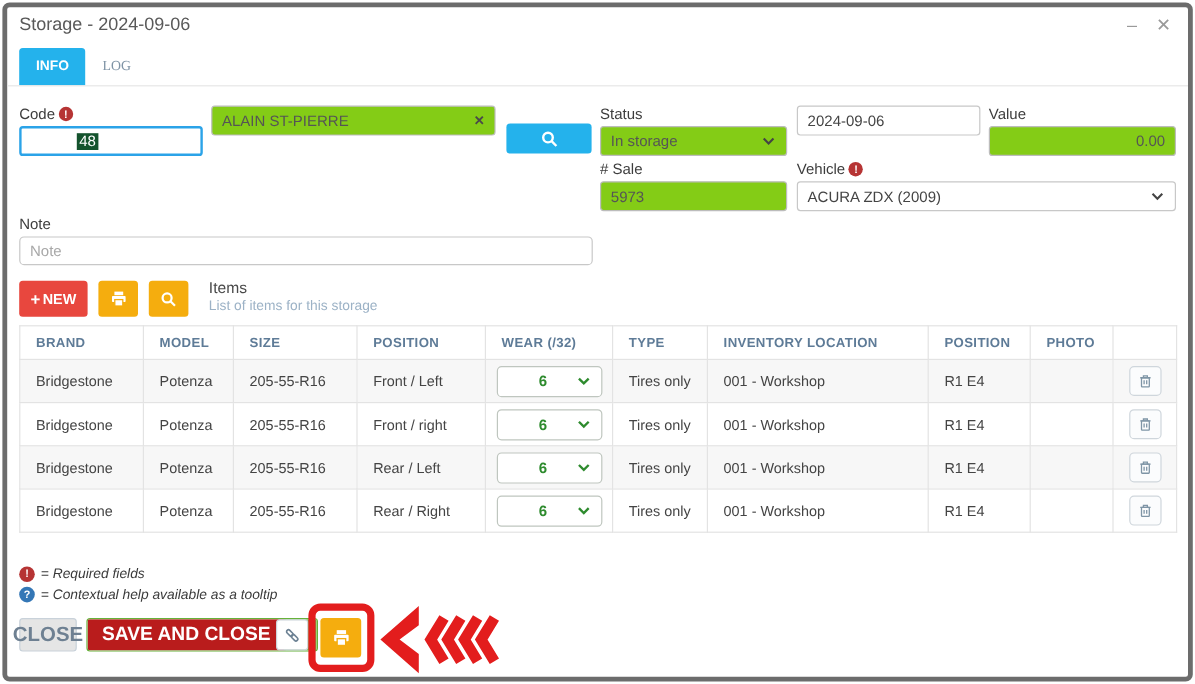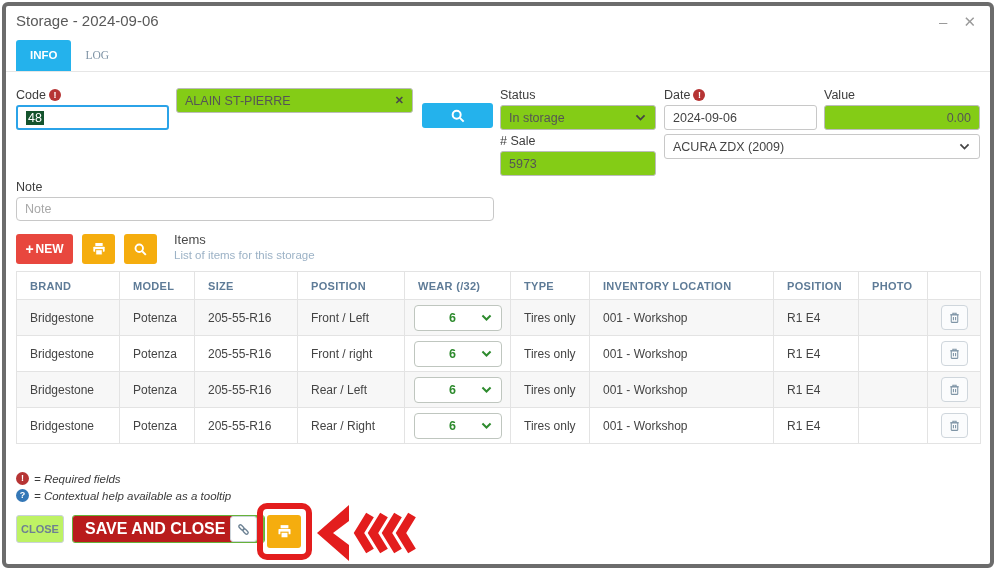--- a/index.html
+++ b/index.html
@@ -20,21 +20,21 @@
 
   
   .fg { position:absolute; }
   .fg label { display:block; font-size:12.5px; color:#3d3d3d; height:15px; margin-bottom:2px; white-space:nowrap; }
   .req { display:inline-block; width:12px; height:12px; border-radius:50%; background:#b63434; color:#fff;
          font-size:9px; font-weight:bold; text-align:center; line-height:12px; vertical-align:1px; margin-left:3px; }
   .ctrl { height:25px; border:1px solid #c8c8c8; border-radius:3px; background:#fff; font-size:12.5px; color:#444;
           display:flex; align-items:center; padding:0 8px; position:relative; width:100%; }
   .ctrl.disabled { background:#84cc16; border-color:#bcbcbc; color:#555; }
   .ctrl.focused { border:2px solid #2ba3e8; }
-  .sel-text { background:#14532d; color:#fff; padding:0 2px; }
+  .sel-text { background:#14532d; color:#fff; padding:0 2px;margin-left:38px; }
   .clear-x { position:absolute; right:8px; font-size:11px; font-weight:bold; color:#4a4a4a; cursor:pointer; }
   .chev { position:absolute; right:8px; }
   .ctrl.select { cursor:pointer; }
   .ctrl.right { justify-content:flex-end; }
   input.ctrl { display:block; }
   input.ctrl::placeholder { color:#a8a8a8; }
 
   .btn { border:none; cursor:pointer; display:flex; align-items:center; justify-content:center; border-radius:3px; }
   .btn-search-blue { position:absolute; left:416px; top:97px; width:71px; height:25px; background:#24b2ec; }
 
@@ -62,22 +62,22 @@
 
   
   .legend { position:absolute; left:10px; top:466px; }
   .legend-row { display:flex; align-items:center; gap:5px; margin-bottom:4px; }
   .legend-icon { width:13px; height:13px; border-radius:50%; color:#fff; font-size:9px; font-weight:bold; text-align:center; line-height:13px; font-style:normal; }
   .legend-icon.red { background:#b63434; }
   .legend-icon.blue { background:#3477b6; }
   .legend-row em { font-size:11.5px; color:#3a3a3a; }
 
   
-  .btn-close { position:absolute; left:10px; top:509px; width:48px; height:28px; background:#bef264; border:1px solid #c9d2da;
-               color:#6e8092; font-weight:bold; font-size:11px; }
+  .btn-close { position:absolute; left:10px; top:509px; width:48px; height:28px; background:#e5e5e5; border:1px solid #c9d2da;
+               color:#6e8092; font-weight:bold; font-size:17px; }
   .save-split { position:absolute; left:66px; top:509px; height:28px; display:flex; border-radius:3px; overflow:hidden; border:1px solid #66b23a; }
   .save-main { background:#b91c1c; color:#fff; font-weight:bold; font-size:16px; padding:0 12px; display:flex; align-items:center; cursor:pointer; }
   .save-arrow { background:#72bf44; border-left:1px solid #5da832; width:27px; display:flex; align-items:center; justify-content:center;
                 color:#fff; font-size:8px; cursor:pointer; }
   .btn-link { position:absolute; left:224px; top:510px; width:27px; height:26px; background:#fff; border:1px solid #ccd4da; }
   .btn-print-big { position:absolute; left:261px; top:509px; width:34px; height:33px; background:#f5ad0e; }
 
   
   .annot-box { position:absolute; left:251px; top:497px; width:55px; height:57px; border:6px solid #e31d1d; border-radius:10px; pointer-events:none; }
   .annot-arrows { position:absolute; left:309px; top:496px; pointer-events:none; }
@@ -120,39 +120,39 @@
   <div class="fg" style="left:494px; top:82px; width:156px;">
     <label>Status</label>
     <div class="ctrl disabled select">
       <span>In storage</span>
       <svg class="chev" width="13" height="13" viewBox="0 0 16 16">
           <polyline points="3,5.5 8,10.5 13,5.5" fill="none" stroke="#444" stroke-width="2.2"></polyline>
         </svg>
     </div>
   </div>
   <div class="fg" style="left:658px; top:82px; width:153px;">
-    <label><span>Date</span><span class="req">!</span></label>
     <div class="ctrl">
         <span>2024-09-06</span>
       </div>
   </div>
   <div class="fg" style="left:818px; top:82px; width:156px;">
     <label>Value</label>
     <div class="ctrl disabled right">
         <span>0.00</span>
       </div>
   </div>
 
   <div class="fg" style="left:494px; top:128px; width:156px;">
     <label># Sale</label>
     <div class="ctrl disabled">
         <span>5973</span>
       </div>
   </div>
   <div class="fg" style="left:658px; top:128px; width:316px;">
+    <label><span>Vehicle</span><span class="req">!</span></label>
     <div class="ctrl select">
       <span>ACURA ZDX (2009)</span>
       <svg class="chev" width="13" height="13" viewBox="0 0 16 16">
           <polyline points="3,5.5 8,10.5 13,5.5" fill="none" stroke="#444" stroke-width="2.2"></polyline>
         </svg>
     </div>
   </div>
 
   <div class="fg" style="left:10px; top:174px; width:478px;">
     <label>Note</label>

